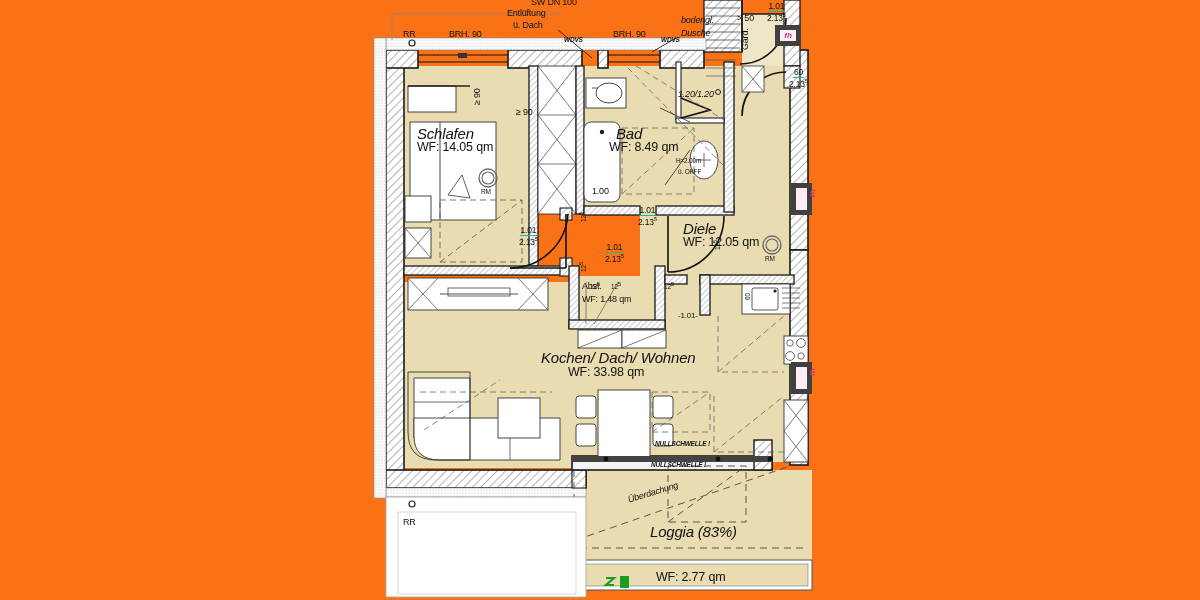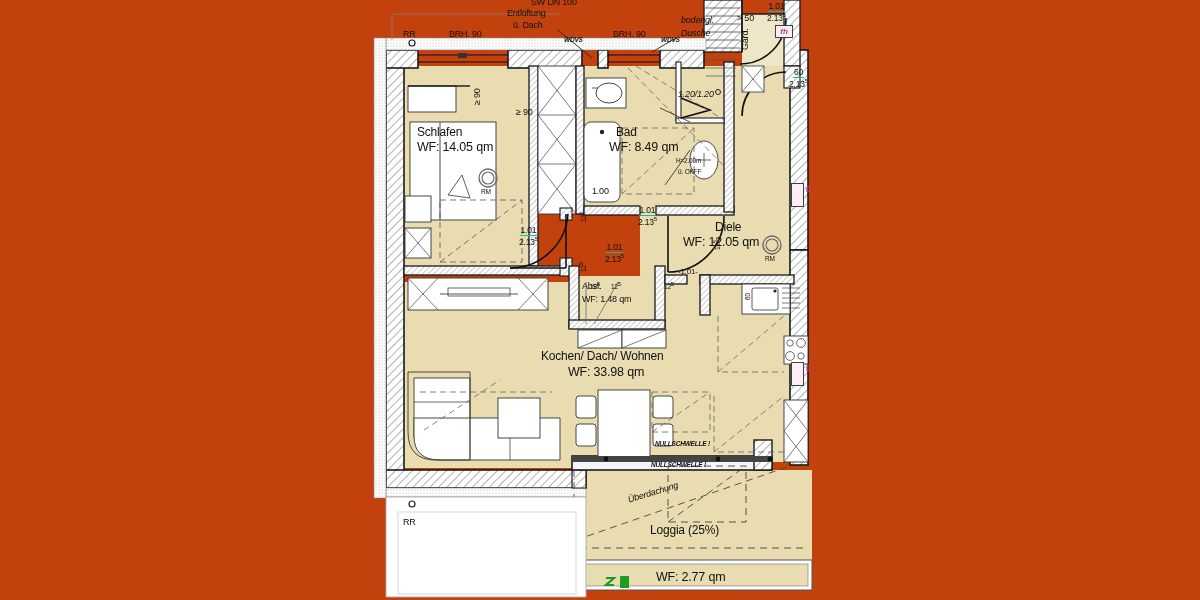--- a/index.html
+++ b/index.html
@@ -10,50 +10,50 @@
   body {
     width: 1200px;
     height: 600px;
     overflow: hidden;
     font-family: "Liberation Sans", sans-serif;
   }
   #plan-root {
     position: relative;
     width: 1200px;
     height: 600px;
-    background: #c2410c;
+    background: #f97316;
   }
   #plan-svg {
     position: absolute;
     top: 0; left: 0;
     width: 1200px;
     height: 600px;
   }
   .lbl {
     position: absolute;
     font-family: "Liberation Sans", sans-serif;
     color: #111111;
     white-space: nowrap;
     line-height: 1.08;
     letter-spacing: -0.2px;
   }
-  .room-name { font-size: 12px; }
+  .room-name { font-size: 15px; font-style: italic; }
   .room-area { font-size: 12.5px; }
   .tiny { font-size: 9px; }
-  .tiny2 { font-size: 8px; }
+  .tiny2 { font-size: 8px; margin-top: 44px; }
   .micro { font-size: 6.5px; }
   .ital { font-style: italic; font-weight: bold; }
   .italn { font-style: italic; }
   .rot90 { transform: rotate(-90deg); transform-origin: left top; }
   .door-dim { font-size: 8.5px; text-align: center; }
   .door-dim .top { border-bottom: 1px solid #14b8a6; display:inline-block; padding:0 1px;}
   .sup { font-size: 6px; vertical-align: super; }
   .fh-box {
     position:absolute;
-    border: 1px solid #404040;
+    border: 5px solid #404040;
     background: #fdeef6;
     color: #c0387e;
     font-size: 8px;
     font-weight: bold;
     font-style: italic;
     text-align:center;
   }
 </style>
 </head>
 <body>
@@ -381,35 +381,35 @@
   <div class="lbl room-area" style="left:609px; top:141px;">WF: 8.49 qm</div>
   <div class="lbl tiny" style="left:592px; top:187px;">1.00</div>
 
   <div class="lbl tiny italn" style="left:681px; top:16px;text-align:center;">bodengl.</div>
   <div class="lbl tiny italn" style="left:681px; top:29px;">Dusche</div>
   <div class="lbl tiny italn" style="left:678px; top:42px;margin-top:48px;">1.20/1.20</div>
 
   <div class="lbl micro" style="left:676px; top:157px;">H=2.00m</div>
   <div class="lbl micro" style="left:678px; top:168px;">ü. OKFF</div>
 
-  <div class="lbl room-name" style="left:683px; top:221px;margin-left:32px;">Diele</div>
+  <div class="lbl room-name" style="left:683px; top:221px;">Diele</div>
   <div class="lbl room-area" style="left:683px; top:236px;">WF: 12.05 qm</div>
   <div class="lbl micro" style="left:765px; top:255px;">RM</div>
 
   <div class="lbl tiny" style="left:582px; top:282px;">Abst.</div>
   <div class="lbl tiny" style="left:582px; top:295px;">WF: 1.48 qm</div>
 
   <div class="lbl room-name" style="left:541px; top:350px;">Kochen/ Dach/ Wohnen</div>
   <div class="lbl room-area" style="left:568px; top:366px;">WF: 33.98 qm</div>
 
   <div class="lbl micro ital" style="left:655px; top:440px;">NULLSCHWELLE !</div>
   <div class="lbl micro ital" style="left:651px; top:461px;">NULLSCHWELLE !</div>
 
   <div class="lbl tiny italn" style="left:627px; top:496px; transform:rotate(-17deg); transform-origin:left top;">Überdachung</div>
-  <div class="lbl room-name" style="left:650px; top:524px;">Loggia (25%)</div>
+  <div class="lbl room-name" style="left:650px; top:524px;">Loggia (83%)</div>
   <div class="lbl room-area" style="left:656px; top:571px;text-align:right;">WF: 2.77 qm</div>
 
   <div class="lbl tiny" style="left:403px; top:518px;">RR</div>
 
   <div class="lbl micro rot90" style="left:744px; top:300px;">60</div>
   <div class="lbl tiny2" style="left:678px; top:268px;">-1.01-</div>
 
   <div class="lbl door-dim" style="left:519px; top:226px;">
     <span class="top">1.01</span><br>
     <span>2.13</span><span class="sup">5</span>

